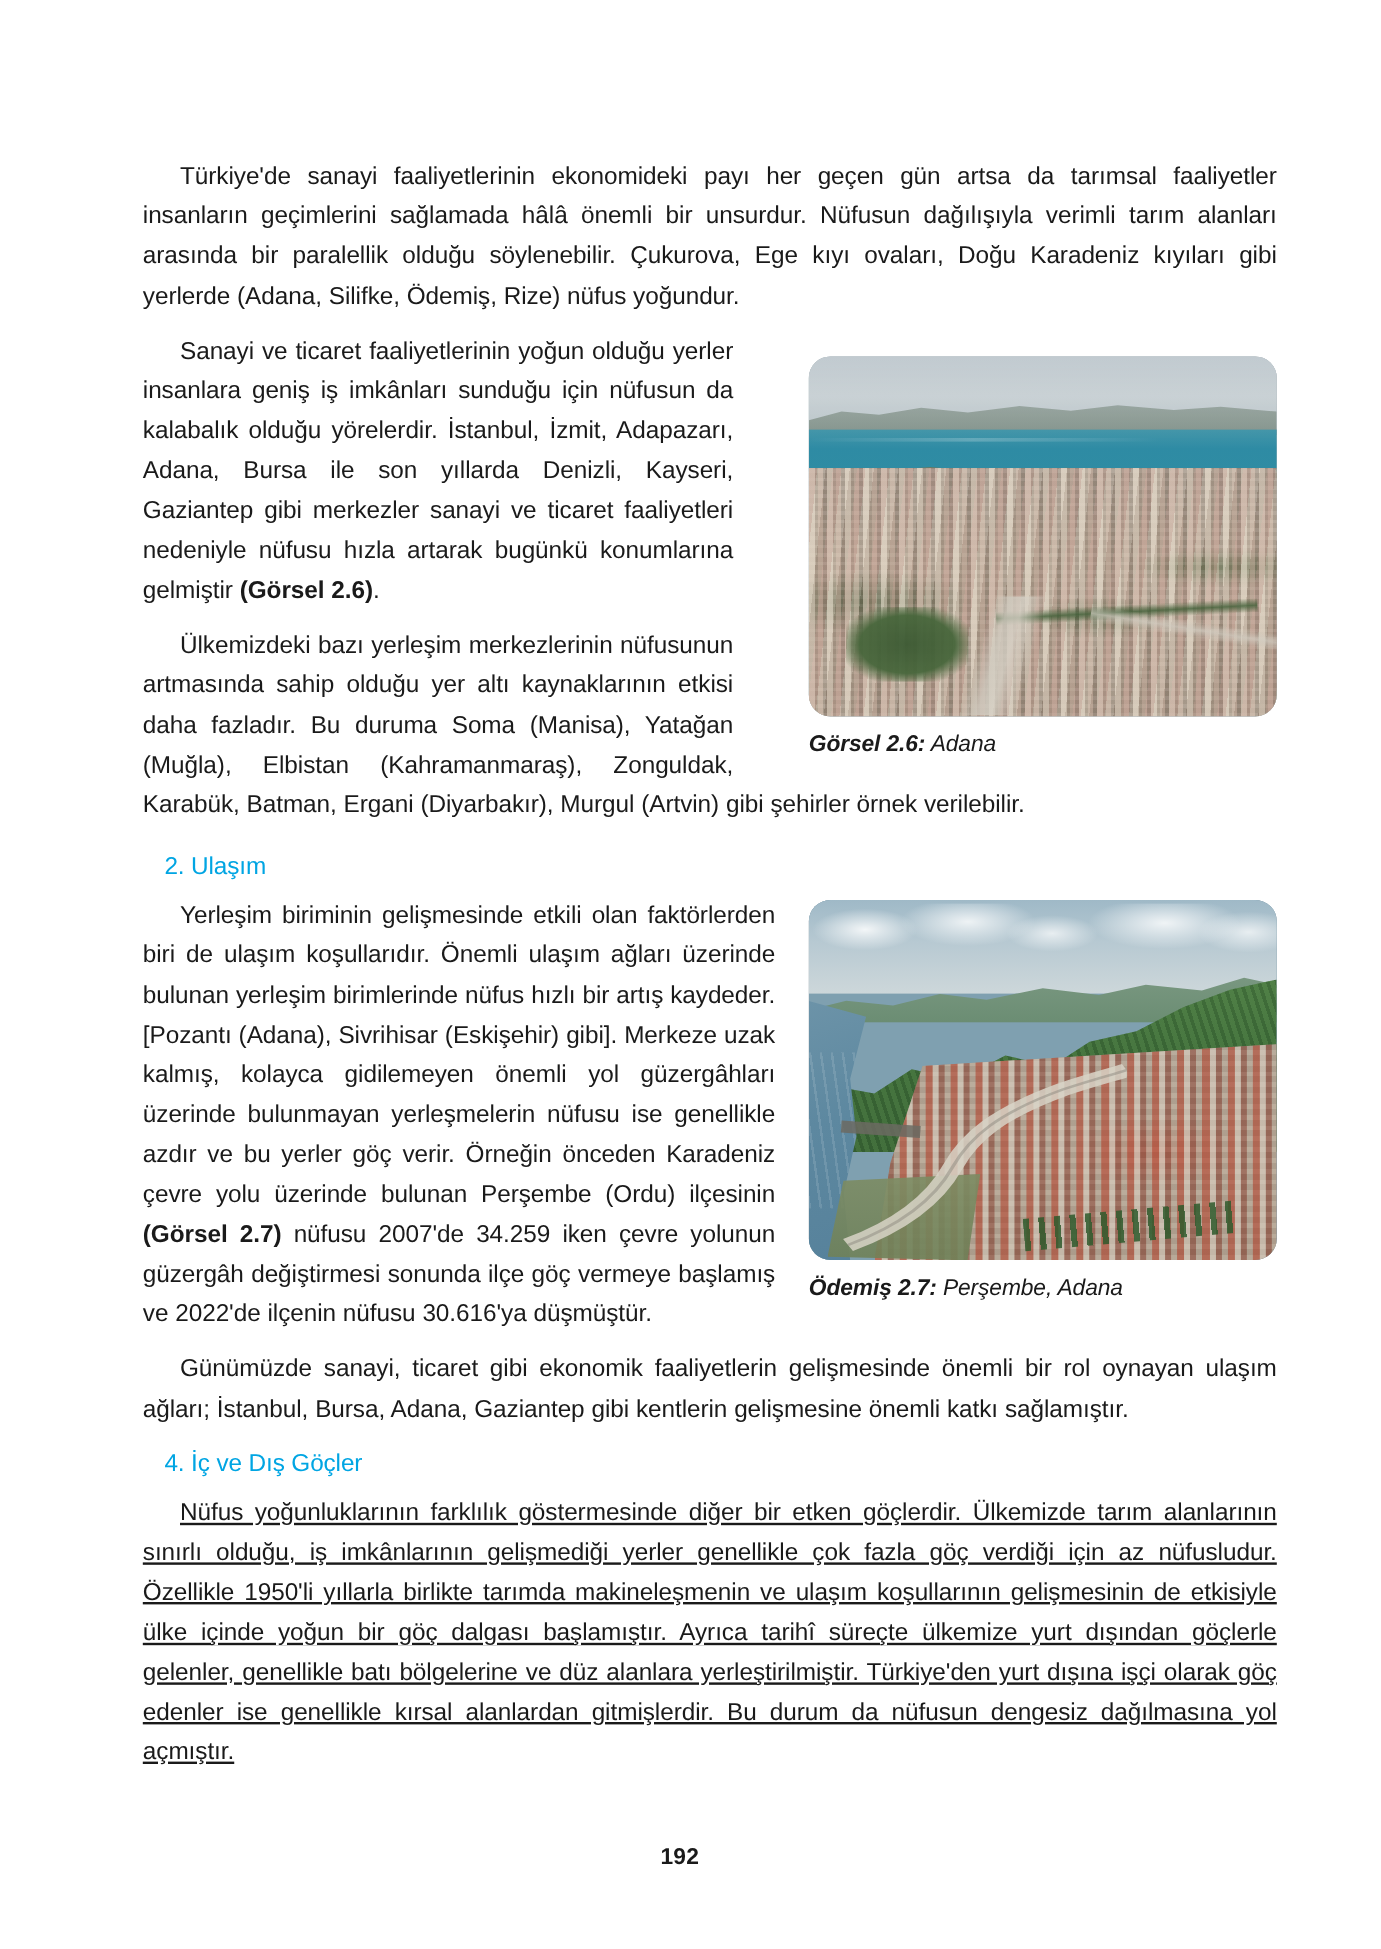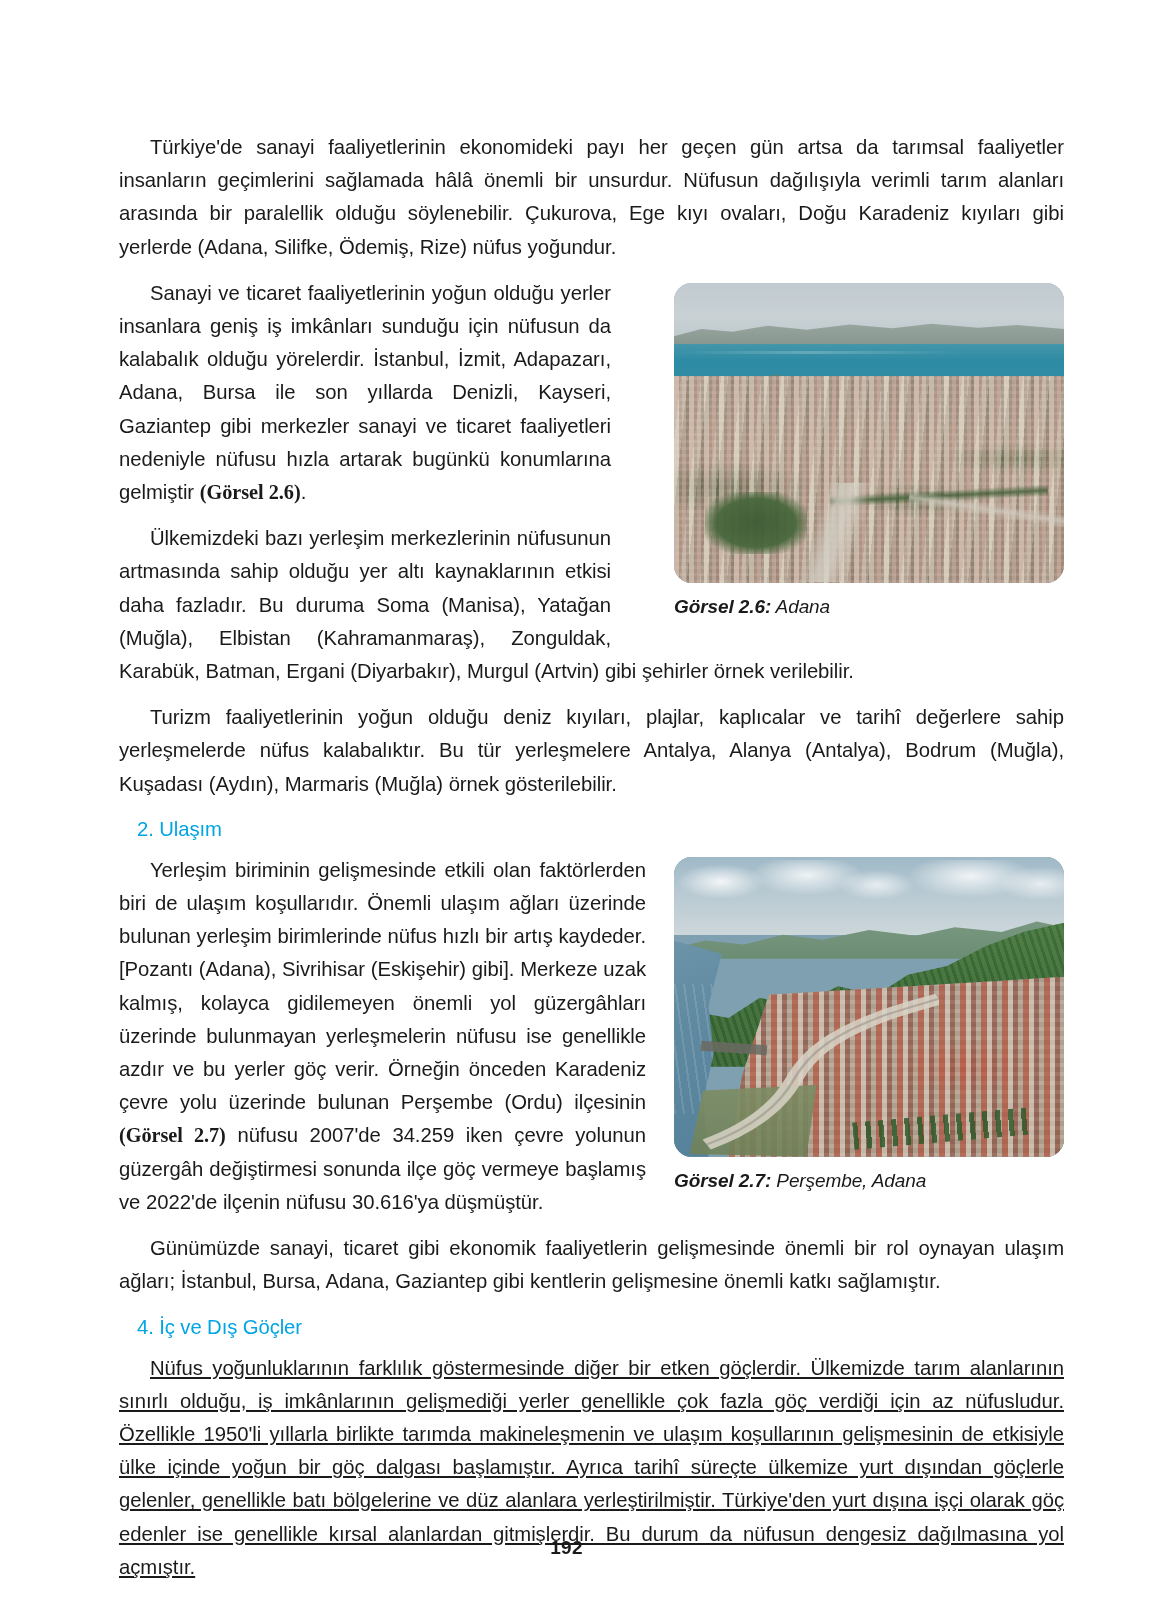--- a/index.html
+++ b/index.html
@@ -38,21 +38,21 @@
     line-height: 33.2px;
     text-align: justify;
     text-indent: 31px;
     letter-spacing: -0.05px;
     word-spacing: 0.1px;
     -webkit-hyphens: none;
     hyphens: none;
   }
   p.para:last-child { margin-bottom: 0; text-decoration: underline; }
 
-  .b { font-weight: bold; font-family: Liberation Serif, serif; }
+  .b { font-weight: bold; }
 
   h3.subhead {
     margin: 6px 0 10px 0;
     font-size: 20.3px;
     line-height: 30px;
     font-weight: normal;
     color: #00a5e3;
     text-indent: 18px;
     letter-spacing: -0.1px;
   }
@@ -77,21 +77,21 @@
     font-style: italic;
     line-height: 25px;
     letter-spacing: -0.1px;
     white-space: nowrap;
   }
   .figure .caption .cap-label {
     font-weight: bold;
     font-style: italic;
   }
 
-  .fig-adana { margin-top: 6px; padding-left: 35px; }
+  .fig-adana { margin-top: 20px; padding-left: 35px; }
   .fig-persembe { margin-top: 3px; }
 
   .clearer { clear: both; height: 0; overflow: hidden; }
 
   .pageno {
     position: absolute;
     left: 0;
     top: 1537px;
     width: 1101px;
     text-align: center;
@@ -312,21 +312,20 @@
       </div>
       <div class="caption"><span class="cap-label">Görsel 2.6:</span><span> Adana</span></div>
     </div>
 
     <p class="para"><span>Sanayi ve ticaret faaliyetlerinin yoğun olduğu yerler insanlara geniş iş imkânları sunduğu için nüfusun da kalabalık olduğu yörelerdir. İstanbul, İzmit, Adapazarı, Adana, Bursa ile son yıllarda Denizli, Kayseri, Gaziantep gibi merkezler sanayi ve ticaret faaliyetleri nedeniyle nüfusu hızla artarak bugünkü konumlarına gelmiştir </span><span class="b">(Görsel 2.6)</span><span>.</span></p>
 
     <p class="para">Ülkemizdeki bazı yerleşim merkezlerinin nüfusunun artmasında sahip olduğu yer altı kaynaklarının etkisi daha fazladır. Bu duruma Soma (Manisa), Yatağan (Muğla), Elbistan (Kahramanmaraş), Zonguldak, Karabük, Batman, Ergani (Diyarbakır), Murgul (Artvin) gibi şehirler örnek verilebilir.</p>
 
     <div class="clearer"></div>
 
-    <p class="para">Turizm faaliyetlerinin yoğun olduğu deniz kıyıları, plajlar, kaplıcalar ve tarihî değerlere sahip yerleşmelerde nüfus kalabalıktır. Bu tür yerleşmelere Antalya, Alanya (Antalya), Bodrum (Muğla), Kuşadası (Aydın), Marmaris (Muğla) örnek gösterilebilir.</p>
 
     <h3 class="subhead">2. Ulaşım</h3>
 
     <div class="figure fig-persembe">
       <div class="photo">
         <div class="ph-persembe">
           <div class="pe-sky"></div>
           <div class="pe-clouds"></div>
           <div class="pe-hills-far"></div>
           <div class="pe-hills-near"></div>
@@ -338,21 +337,21 @@
           <div class="pe-pier"></div>
           <div class="pe-road">
             <svg viewBox="0 0 100 100" preserveAspectRatio="none" aria-hidden="true">
               <path d="M4 96 C 22 86, 34 72, 40 56 C 46 40, 56 28, 78 16 C 88 11, 96 8, 100 6" fill="none" stroke="#d8d3c7" stroke-width="7" opacity="0.85"></path>
               <path d="M4 96 C 22 86, 34 72, 40 56 C 46 40, 56 28, 78 16 C 88 11, 96 8, 100 6" fill="none" stroke="#8d8a80" stroke-width="1.2" opacity="0.5"></path>
             </svg>
           </div>
           <div class="pe-trees"></div>
         </div>
       </div>
-      <div class="caption"><span class="cap-label">Görsel 2.7:</span><span> Perşembe, Adana</span></div>
+      <div class="caption"><span class="cap-label">Ödemiş 2.7:</span><span> Perşembe, Adana</span></div>
     </div>
 
     <p class="para"><span>Yerleşim biriminin gelişmesinde etkili olan faktörlerden biri de ulaşım koşullarıdır. Önemli ulaşım ağları üzerinde bulunan yerleşim birimlerinde nüfus hızlı bir artış kaydeder. [Pozantı (Adana), Sivrihisar (Eskişehir) gibi]. Merkeze uzak kalmış, kolayca gidilemeyen önemli yol güzergâhları üzerinde bulunmayan yerleşmelerin nüfusu ise genellikle azdır ve bu yerler göç verir. Örneğin önceden Karadeniz çevre yolu üzerinde bulunan Perşembe (Ordu) ilçesinin </span><span class="b">(Görsel 2.7)</span><span> nüfusu 2007'de 34.259 iken çevre yolunun güzergâh değiştirmesi sonunda ilçe göç vermeye başlamış ve 2022'de ilçenin nüfusu 30.616'ya düşmüştür.</span></p>
 
     <div class="clearer"></div>
 
     <p class="para">Günümüzde sanayi, ticaret gibi ekonomik faaliyetlerin gelişmesinde önemli bir rol oynayan ulaşım ağları; İstanbul, Bursa, Adana, Gaziantep gibi kentlerin gelişmesine önemli katkı sağlamıştır.</p>
 
     <h3 class="subhead">4. İç ve Dış Göçler</h3>
 

